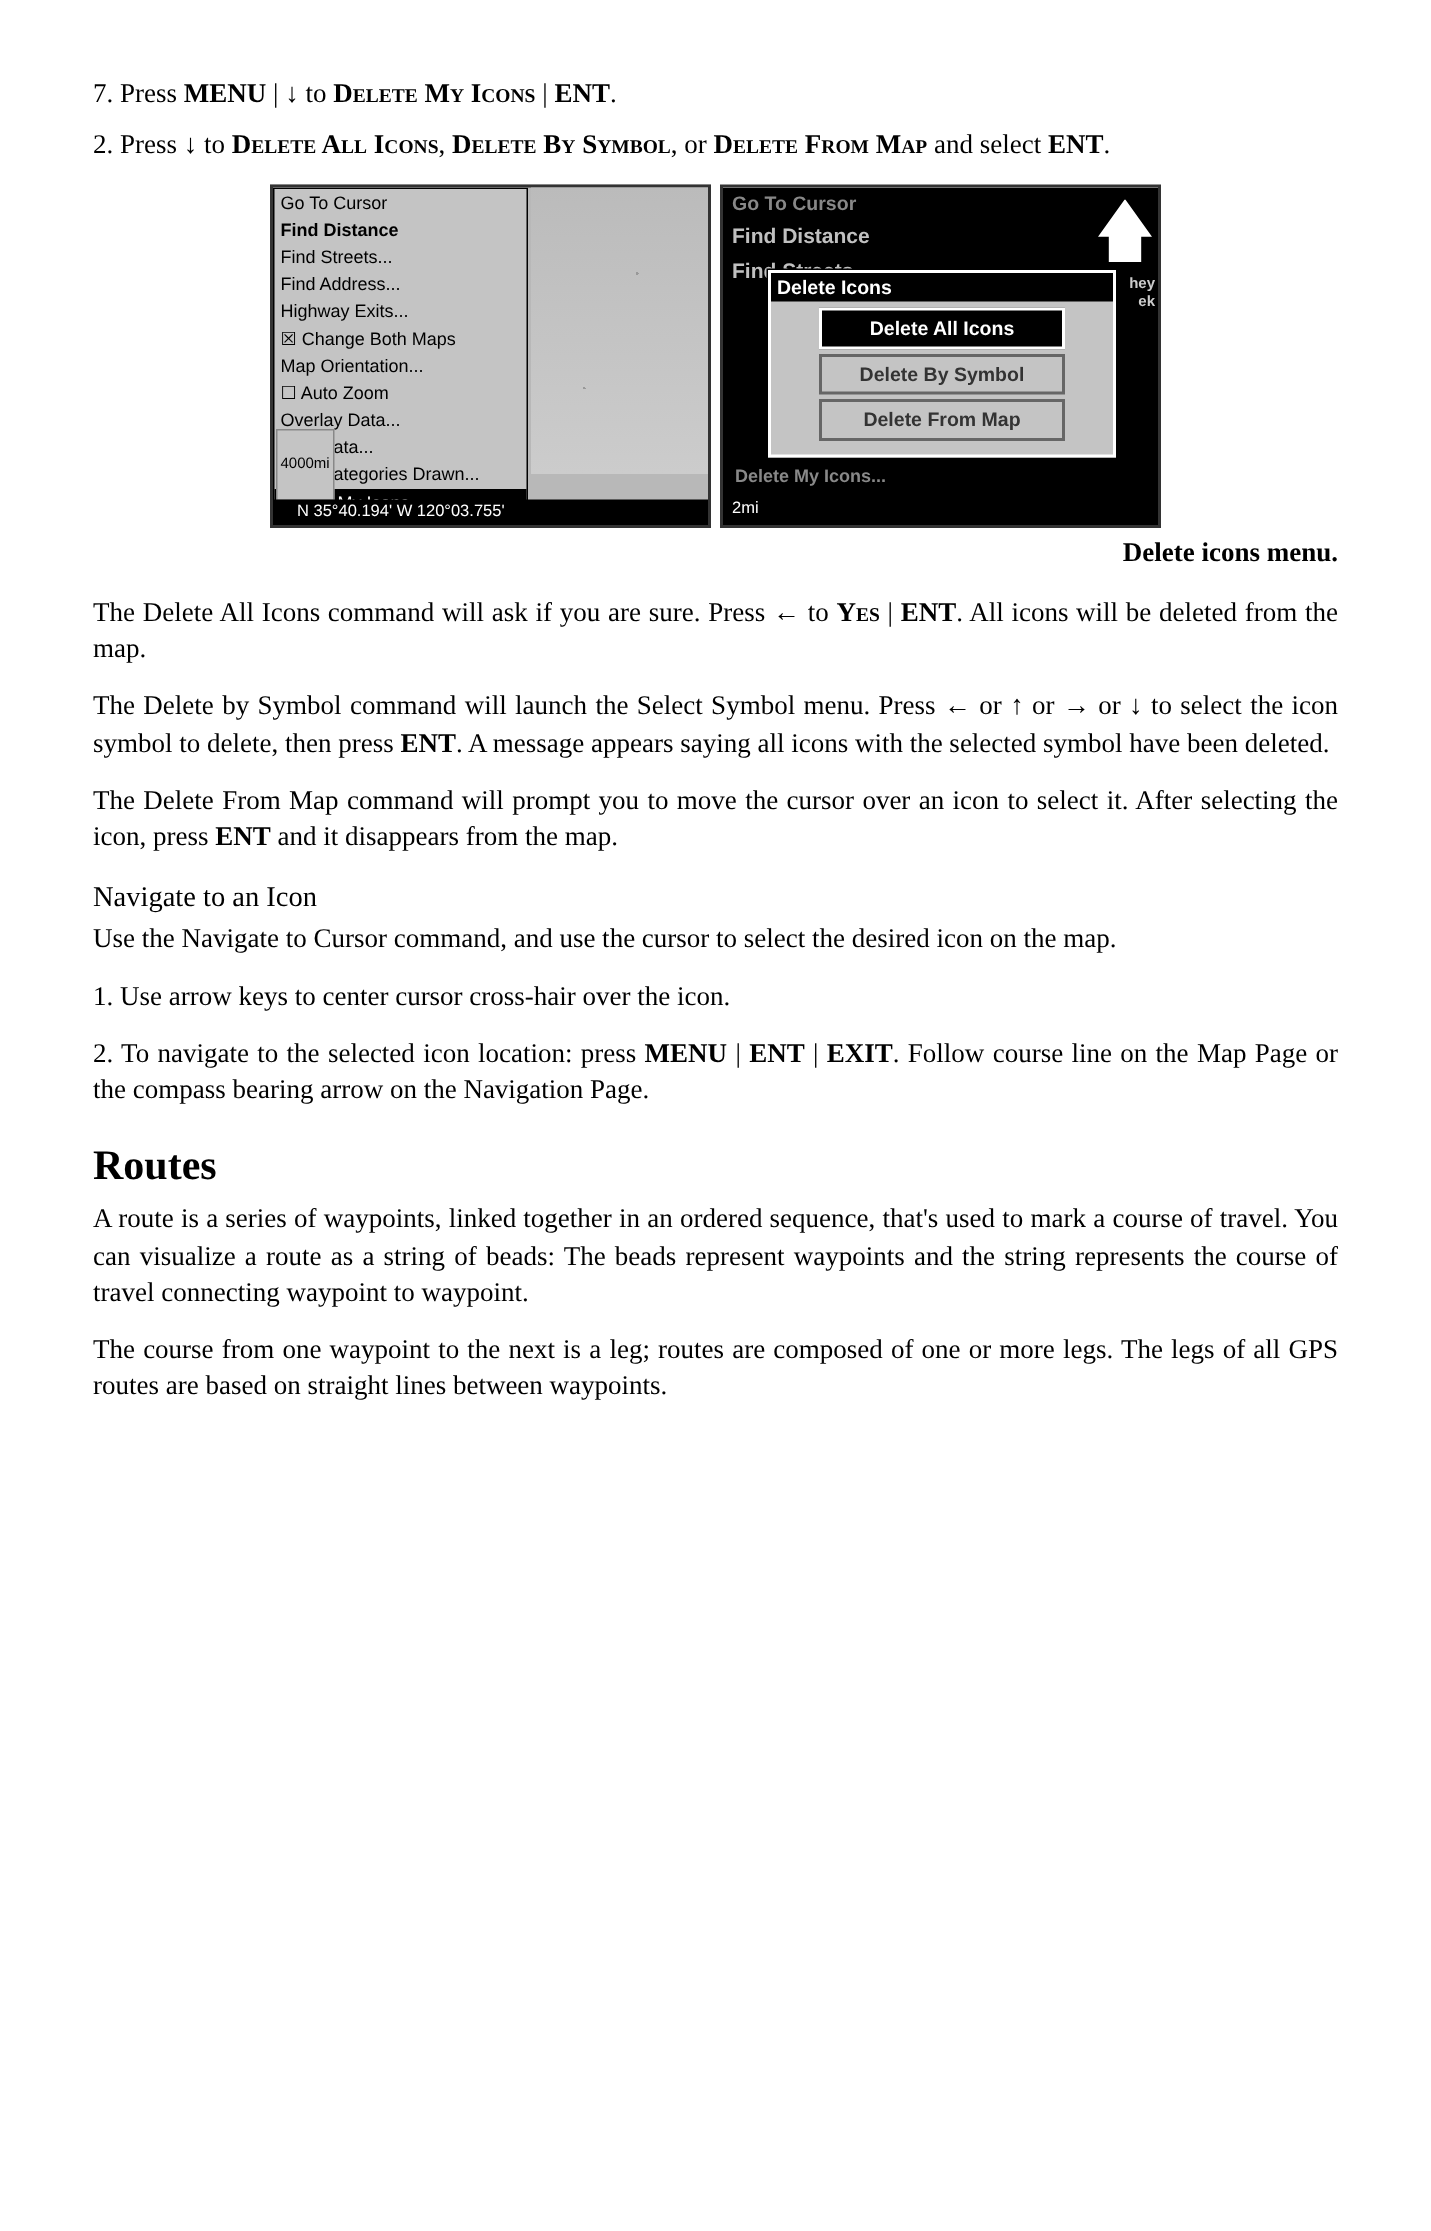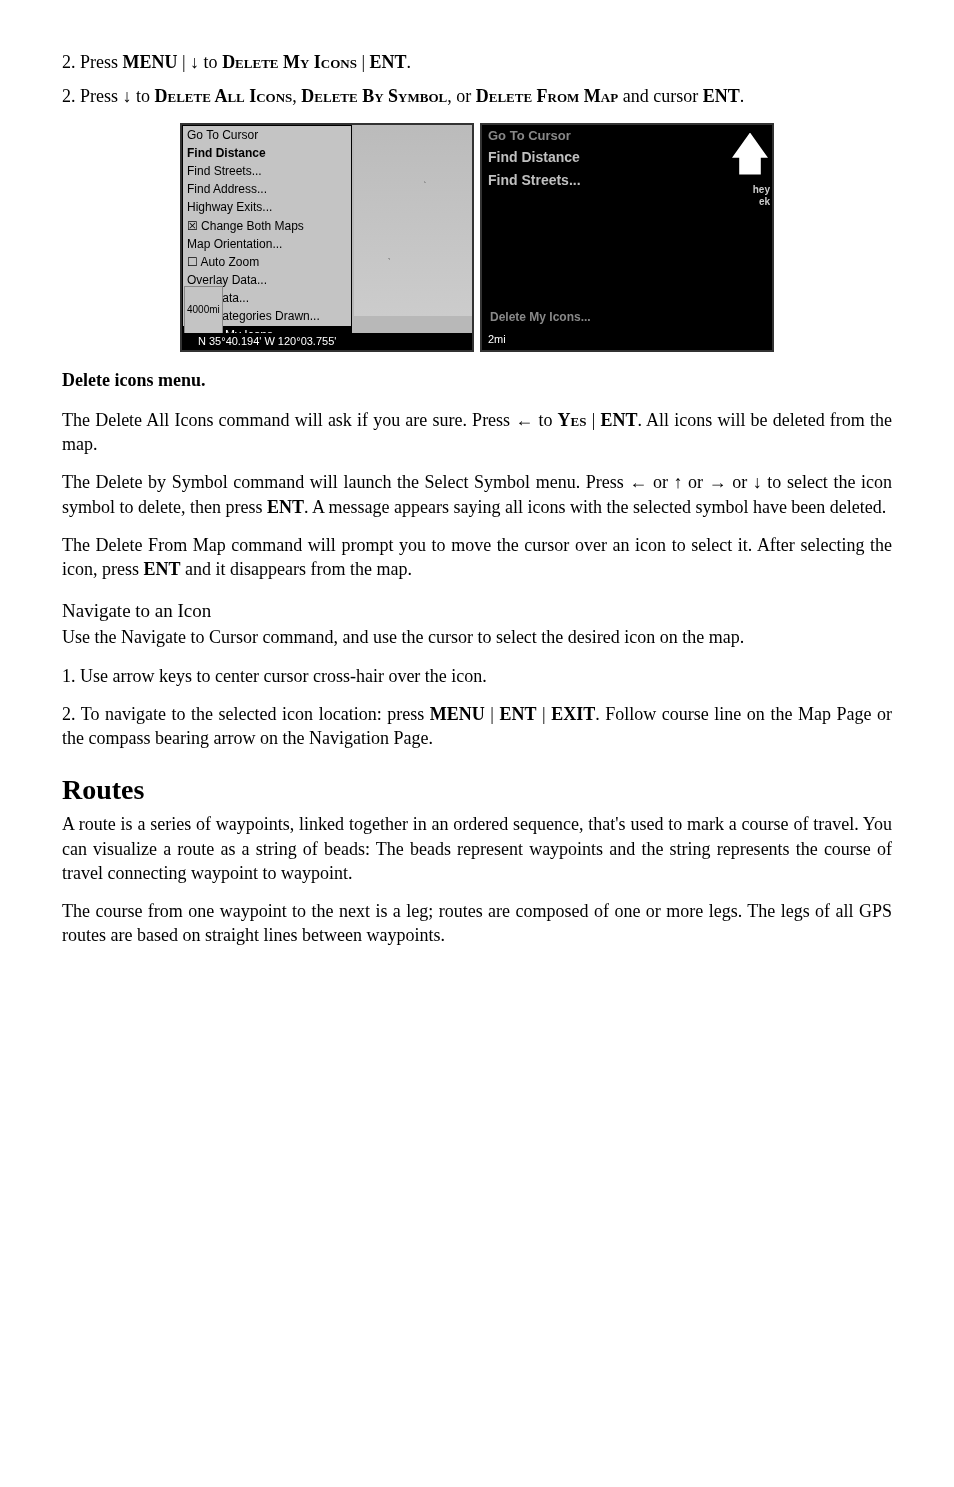--- a/index.html
+++ b/index.html
@@ -124,46 +124,46 @@
   }
   .rs-btn.sel {
     background:#000; color:#fff; border-color:#fff;
   }
   .rs-mi-label {
     position:absolute; bottom:3px; left:4px;
     color:#fff; font-size:11px; background:#000; padding:0 2px;
   }
 
   .caption {
-    text-align: left;
+    text-align: right;
     font-weight: bold;
     font-size: 18px;
-    margin: 16px 0 16px 0;
+    margin: 4px 0 16px 0;
   }
   .para { text-align: justify; margin: 14px 0; }
   .subhead {
     font-weight: normal;
     font-size: 19px;
     margin: 16px 0 2px 0;
   }
   h2.routes {
     font-size: 28px;
     font-weight: bold;
     margin: 20px 0 4px 0;
   }
 </style>
 </head>
 <body>
 
 <p class="instruction">
-  <span>2. Press </span><span class="bold">MENU</span><span> | ↓ to </span><span class="smallcaps">Delete My Icons</span><span> | </span><span class="bold">ENT</span><span>.</span>
+  <span>7. Press </span><span class="bold">MENU</span><span> | ↓ to </span><span class="smallcaps">Delete My Icons</span><span> | </span><span class="bold">ENT</span><span>.</span>
 </p>
 
 <p class="instruction">
-  <span>2. Press ↓ to </span><span class="smallcaps">Delete All Icons</span><span>, </span><span class="smallcaps">Delete By Symbol</span><span>, or </span><span class="smallcaps">Delete From Map</span><span> and cursor </span><span class="bold">ENT</span><span>.</span>
+  <span>2. Press ↓ to </span><span class="smallcaps">Delete All Icons</span><span>, </span><span class="smallcaps">Delete By Symbol</span><span>, or </span><span class="smallcaps">Delete From Map</span><span> and select </span><span class="bold">ENT</span><span>.</span>
 </p>
 
 <div class="figure-row">
 
   <div class="screenshot">
     <div class="menu-list">
       <div class="menu-item">Go To Cursor</div>
       <div class="menu-item" style="font-weight:bold">Find Distance</div>
       <div class="menu-item">Find Streets...</div>
       <div class="menu-item">Find Address...</div>
@@ -183,20 +183,26 @@
 
   <div class="screenshot">
     <div class="rs-back-list">
       <div class="rs-back-item faded">Go To Cursor</div>
       <div class="rs-back-item">Find Distance</div>
       <div class="rs-back-item">Find Streets...</div>
     </div>
     <div style="position:absolute; right:2px; top:58px; color:#ccc; font-size:10px; font-weight:bold;">hey</div>
     <div style="position:absolute; right:2px; top:70px; color:#ccc; font-size:10px; font-weight:bold;">ek</div>
     <div style="position:absolute; right:4px; top:8px; width:36px; height:42px; background:#fff; clip-path:polygon(50% 0,100% 60%,80% 60%,80% 100%,20% 100%,20% 60%,0 60%);"></div>
+    <div class="rs-popup">
+      <div class="rs-popup-title">Delete Icons</div>
+      <div class="rs-btn sel">Delete All Icons</div>
+      <div class="rs-btn">Delete By Symbol</div>
+      <div class="rs-btn">Delete From Map</div>
+    </div>
     <div style="position:absolute; bottom:24px; left:8px; right:8px; color:#888; font-size:12px; font-weight:bold;">Delete My Icons...</div>
     <div class="rs-mi-label">2mi</div>
   </div>
 </div>
 
 <div class="caption">Delete icons menu.</div>
 
 <p class="para">
   <span>The Delete All Icons command will ask if you are sure. Press ← to </span><span class="smallcaps">Yes</span><span> | </span><span class="bold">ENT</span><span>. All icons will be deleted from the map.</span>
 </p>

